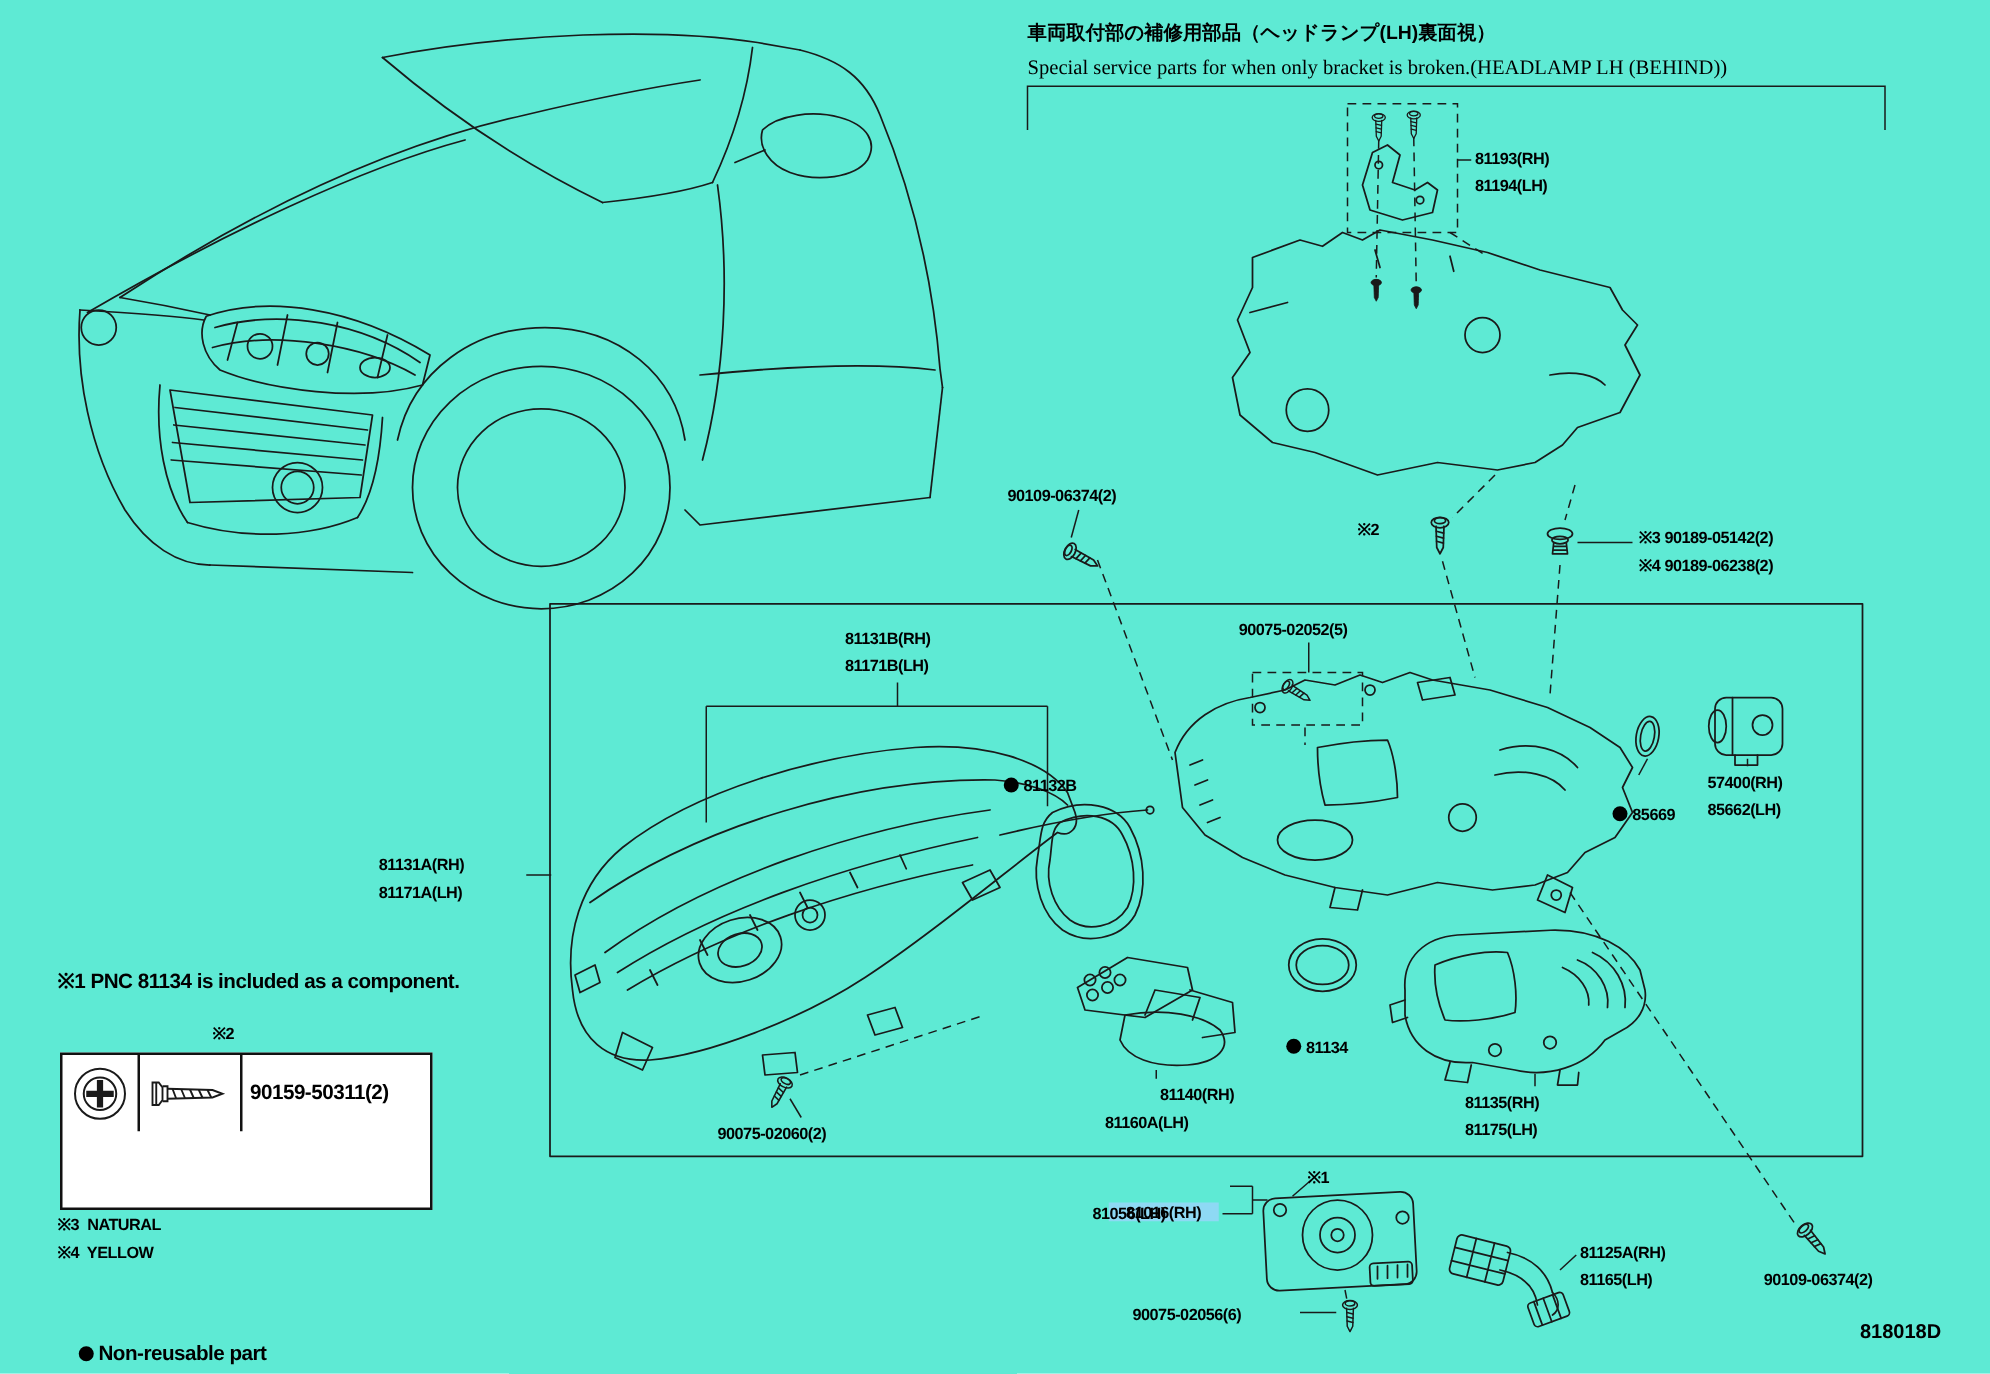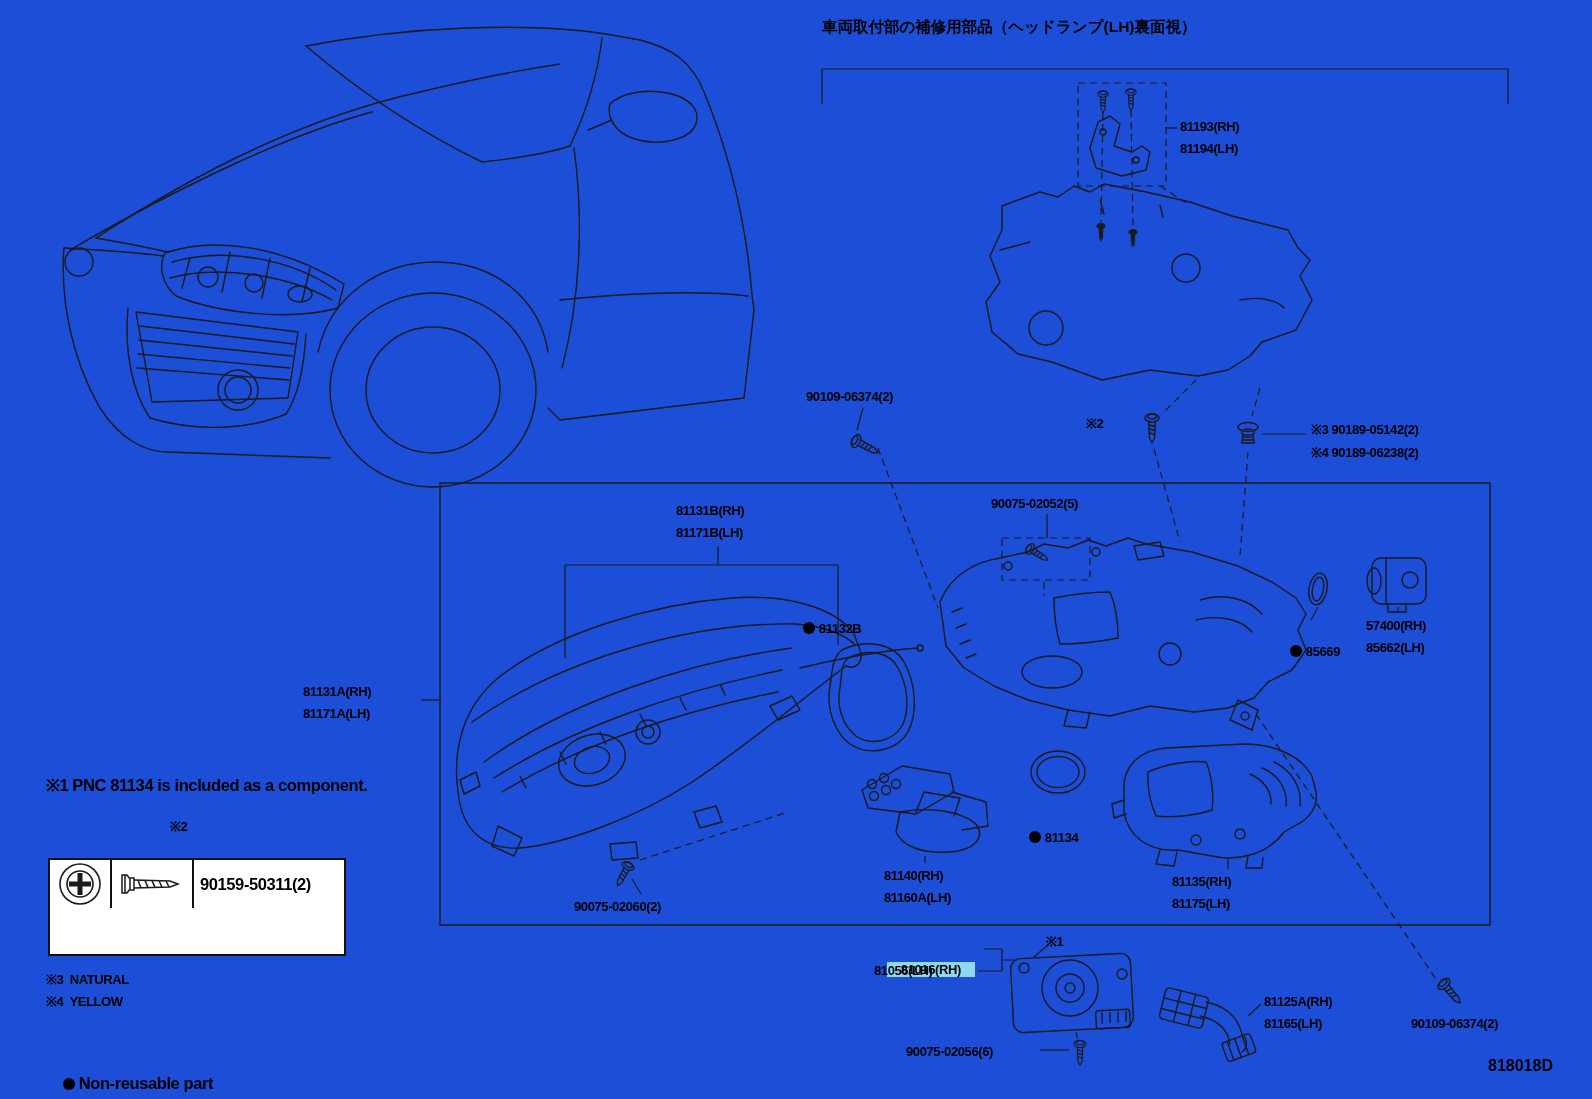--- a/index.html
+++ b/index.html
@@ -1,32 +1,32 @@
 <!DOCTYPE html>
 <html><head>
 <meta charset="utf-8">
 <style>
   html,body{margin:0;padding:0;background:#fff;}
-  .canvas{position:relative;width:1592px;height:1099px;background:#1d4ed8;overflow:hidden;
+  .canvas{position:relative;width:1592px;height:1099px;background:#5eead4;overflow:hidden;
           font-family:"Liberation Sans",sans-serif;color:#000;}
   svg.art{position:absolute;left:0;top:0;}
   g.ln{stroke:#1a1a1a;fill:none;stroke-width:1.4;stroke-linejoin:round;stroke-linecap:round;}
   g.thin{stroke:#1a1a1a;fill:none;stroke-width:1.2;}
   g.dash{stroke:#1a1a1a;fill:none;stroke-width:1.2;stroke-dasharray:7 5;}
   g.dark *{fill:#1a1a1a;stroke:#1a1a1a;}
   .label{position:absolute;font-weight:700;font-size:13px;letter-spacing:-0.4px;
          line-height:21px;white-space:pre;}
   .label.jp{font-size:15.5px;letter-spacing:0;}
   .hdr-en{position:absolute;font-family:"Liberation Serif",serif;font-weight:400;
           font-size:16.5px;white-space:pre;}
   .hl{background:#8ed9f4;padding:0 14px;}
   .dot{display:inline-block;width:12px;height:12px;border-radius:50%;background:#000;
        margin-right:4px;vertical-align:-1px;}
-  .tbl{position:absolute;left:48px;top:842px;width:298px;height:98px;border:2px solid #111;
-       display:grid;grid-template-rows:1fr 1fr;box-sizing:border-box;background:#fff;margin-top:16px;}
+  .tbl{position:absolute;left:48px;top:842px;width:298px;height:126px;border:2px solid #111;
+       display:grid;grid-template-rows:1fr 1fr;box-sizing:border-box;background:#fff;}
   .tbl-row{display:grid;grid-template-columns:62px 82px 1fr;border-bottom:2px solid #111;min-height:0;}
   .tbl-row:last-child{border-bottom:none;}
   .cell{border-right:2px solid #111;display:flex;align-items:center;justify-content:center;min-width:0;}
   .cell.txt{border-right:none;justify-content:flex-start;padding-left:6px;font-weight:700;
             font-size:16.5px;letter-spacing:-0.4px;white-space:nowrap;}
   .code{position:absolute;font-weight:700;font-size:16px;}
 </style>
 </head>
 <body>
 
@@ -256,20 +256,21 @@
       <path d="M 1228,859 L 1228,869"></path>
       <path d="M 641,894 L 632,879"></path>
       <path d="M 984,949 L 1002,949 M 978,971 L 1002,971 M 1002,949 L 1002,971 M 1002,960 L 1014,960"></path>
       <path d="M 1049,944 L 1034,957"></path>
       <path d="M 1040,1050 L 1069,1050"></path>
       <path d="M 1248,1016 L 1261,1004"></path>
     </g>
   </svg>
 
   <div class="label jp" style="left:822px;top:16px">車両取付部の補修用部品（ヘッドランプ(LH)裏面視）</div>
+  <div class="hdr-en" style="left:822px;top:44px">Special service parts for when only bracket is broken.(HEADLAMP LH (BEHIND))</div>
 
   <div class="label" style="left:1180px;top:116px">81193(RH)</div>
   <div class="label" style="left:1180px;top:138px">81194(LH)</div>
 
   <div class="label" style="left:806px;top:386px">90109-06374(2)</div>
   <div class="label" style="left:1086px;top:413px">※2</div>
   <div class="label" style="left:1311px;top:419px">※3 90189-05142(2)</div>
   <div class="label" style="left:1311px;top:442px">※4 90189-06238(2)</div>
   <div class="label" style="left:991px;top:493px">90075-02052(5)</div>
 
@@ -286,21 +287,21 @@
   <div class="label" style="left:1277px;top:620px">
     <span class="dot"></span><span>85669</span>
   </div>
   <div class="label" style="left:1366px;top:615px">57400(RH)</div>
   <div class="label" style="left:1366px;top:637px">85662(LH)</div>
 
   <div class="label" style="left:1016px;top:806px">
     <span class="dot"></span><span>81134</span>
   </div>
 
-  <div class="label" style="left:884px;top:865px">81140(RH)</div>
+  <div class="label" style="left:928px;top:865px">81140(RH)</div>
   <div class="label" style="left:884px;top:887px">81160A(LH)</div>
 
   <div class="label" style="left:1172px;top:871px">81135(RH)</div>
   <div class="label" style="left:1172px;top:893px">81175(LH)</div>
 
   <div class="label" style="left:574px;top:896px">90075-02060(2)</div>
 
   <div class="label" style="left:874px;top:938px">
     <span class="hl">81016(RH)</span>
   </div>

